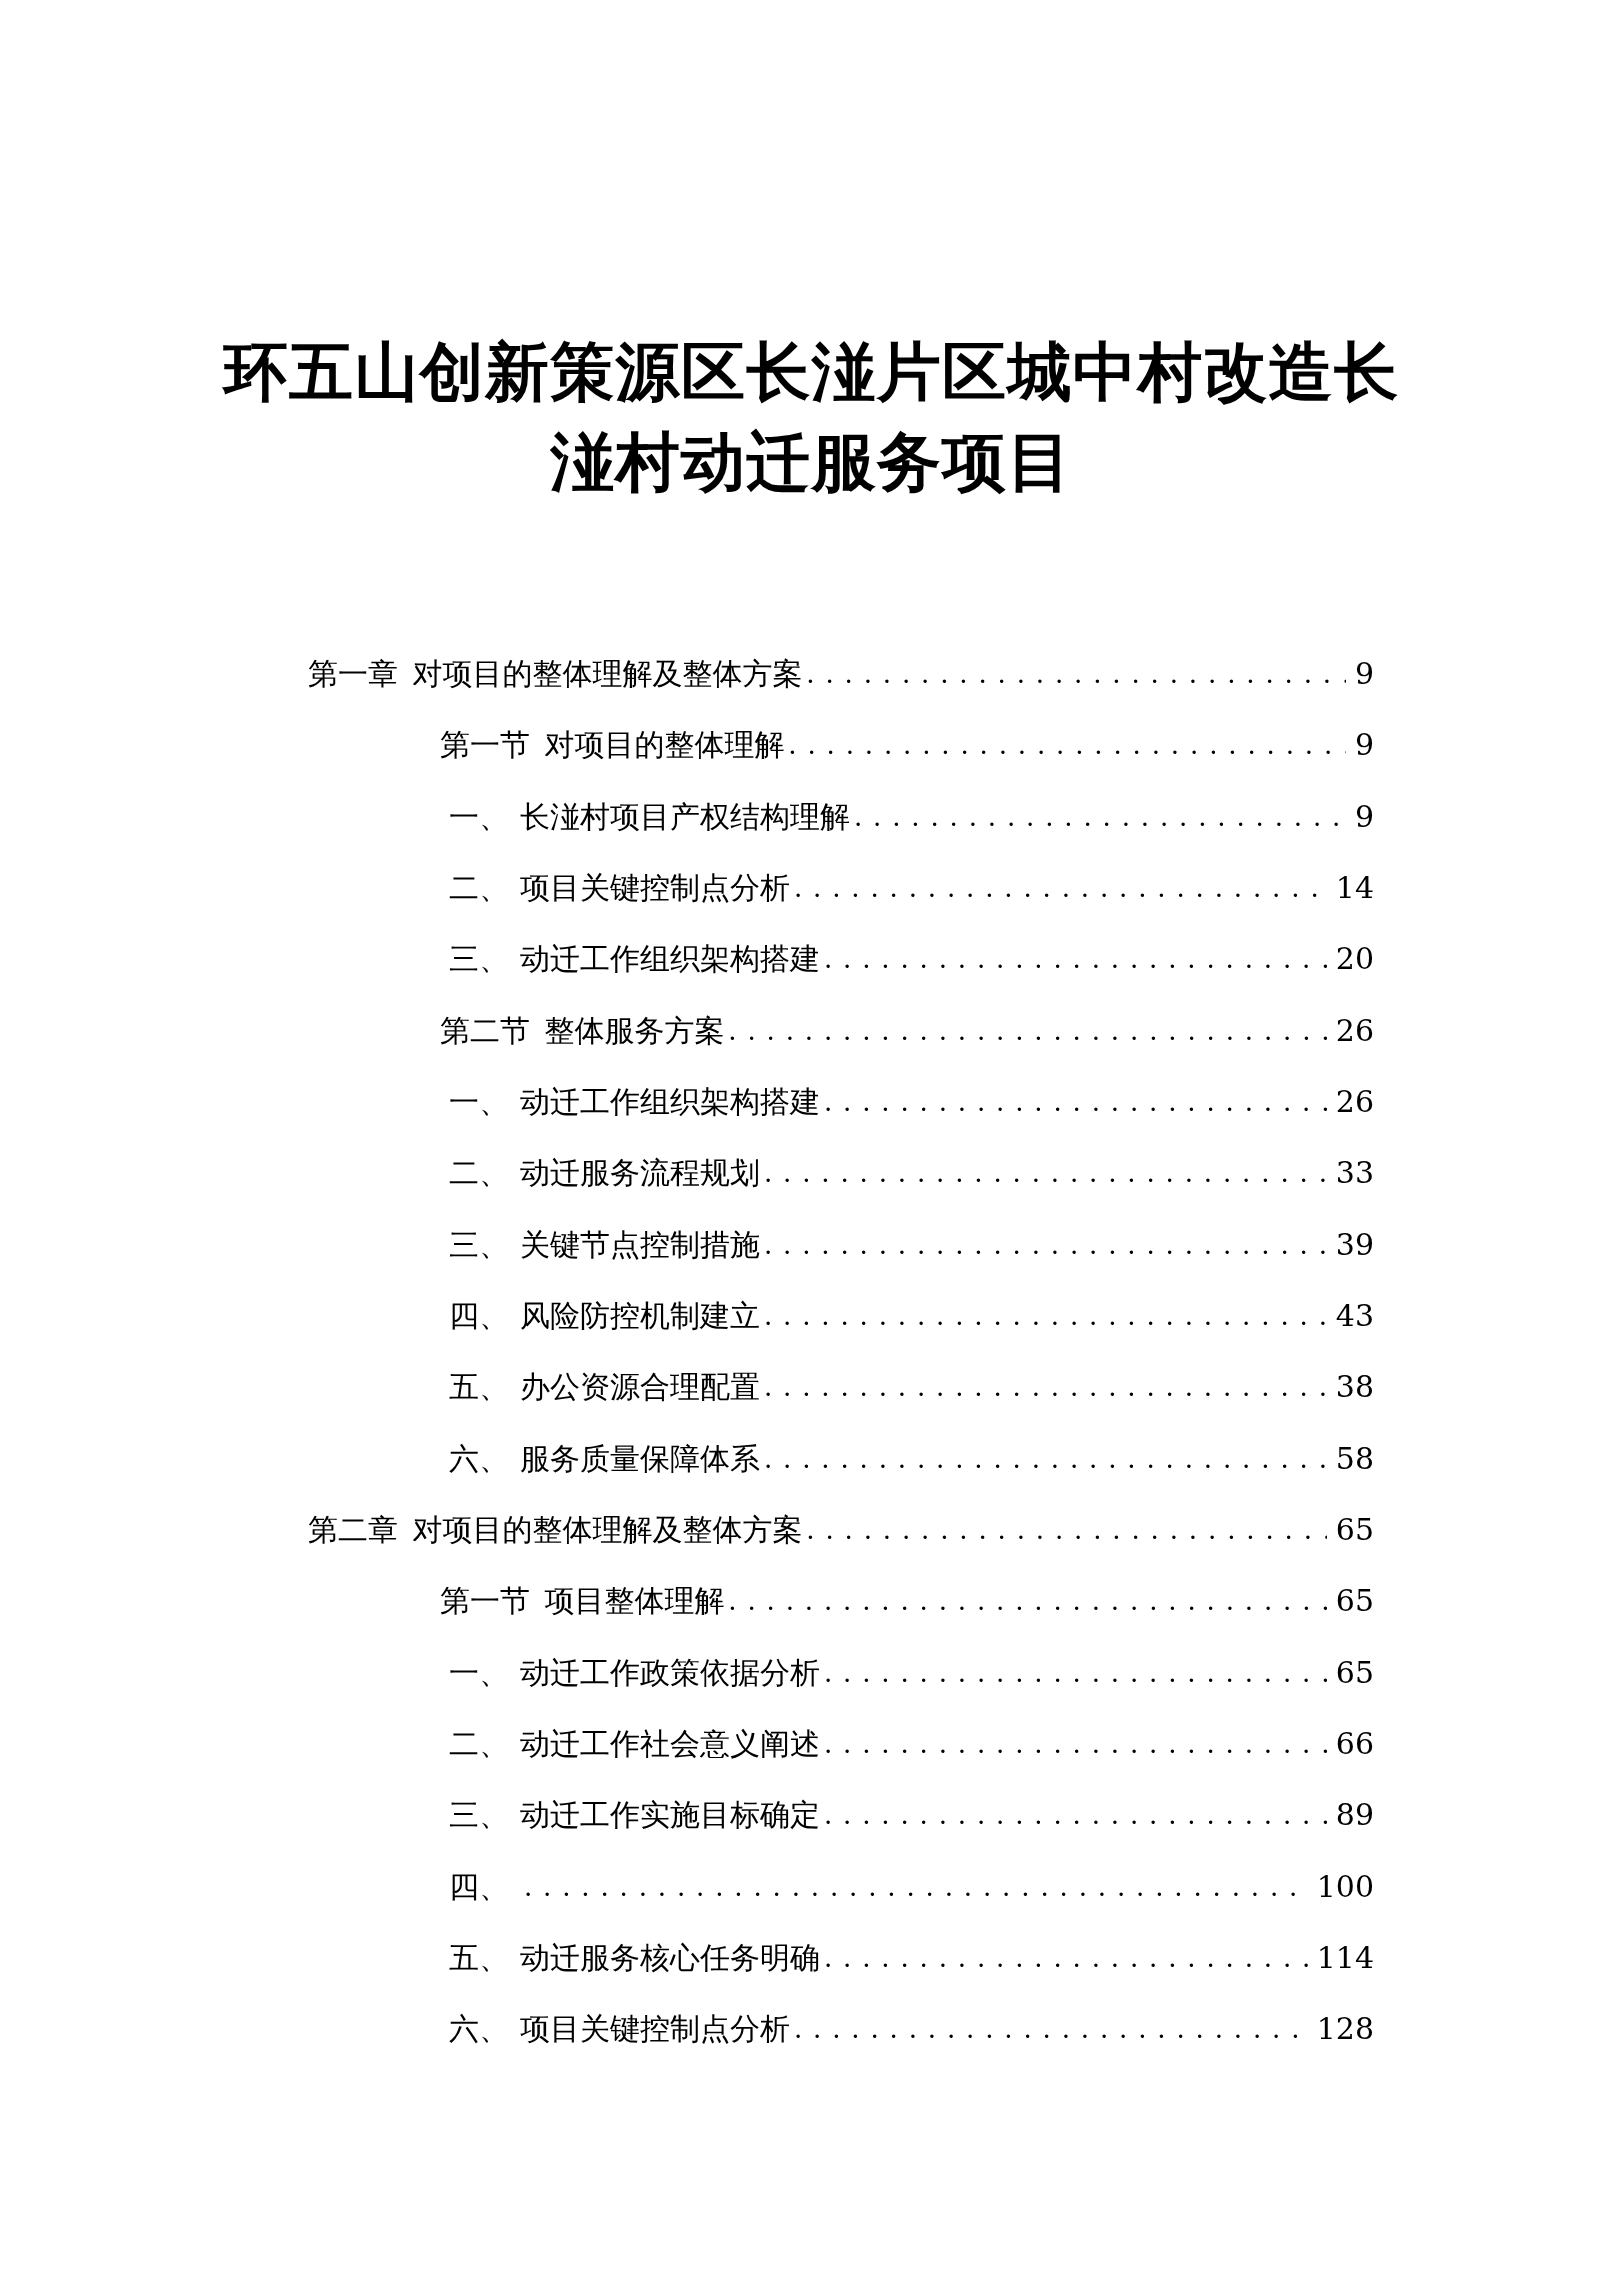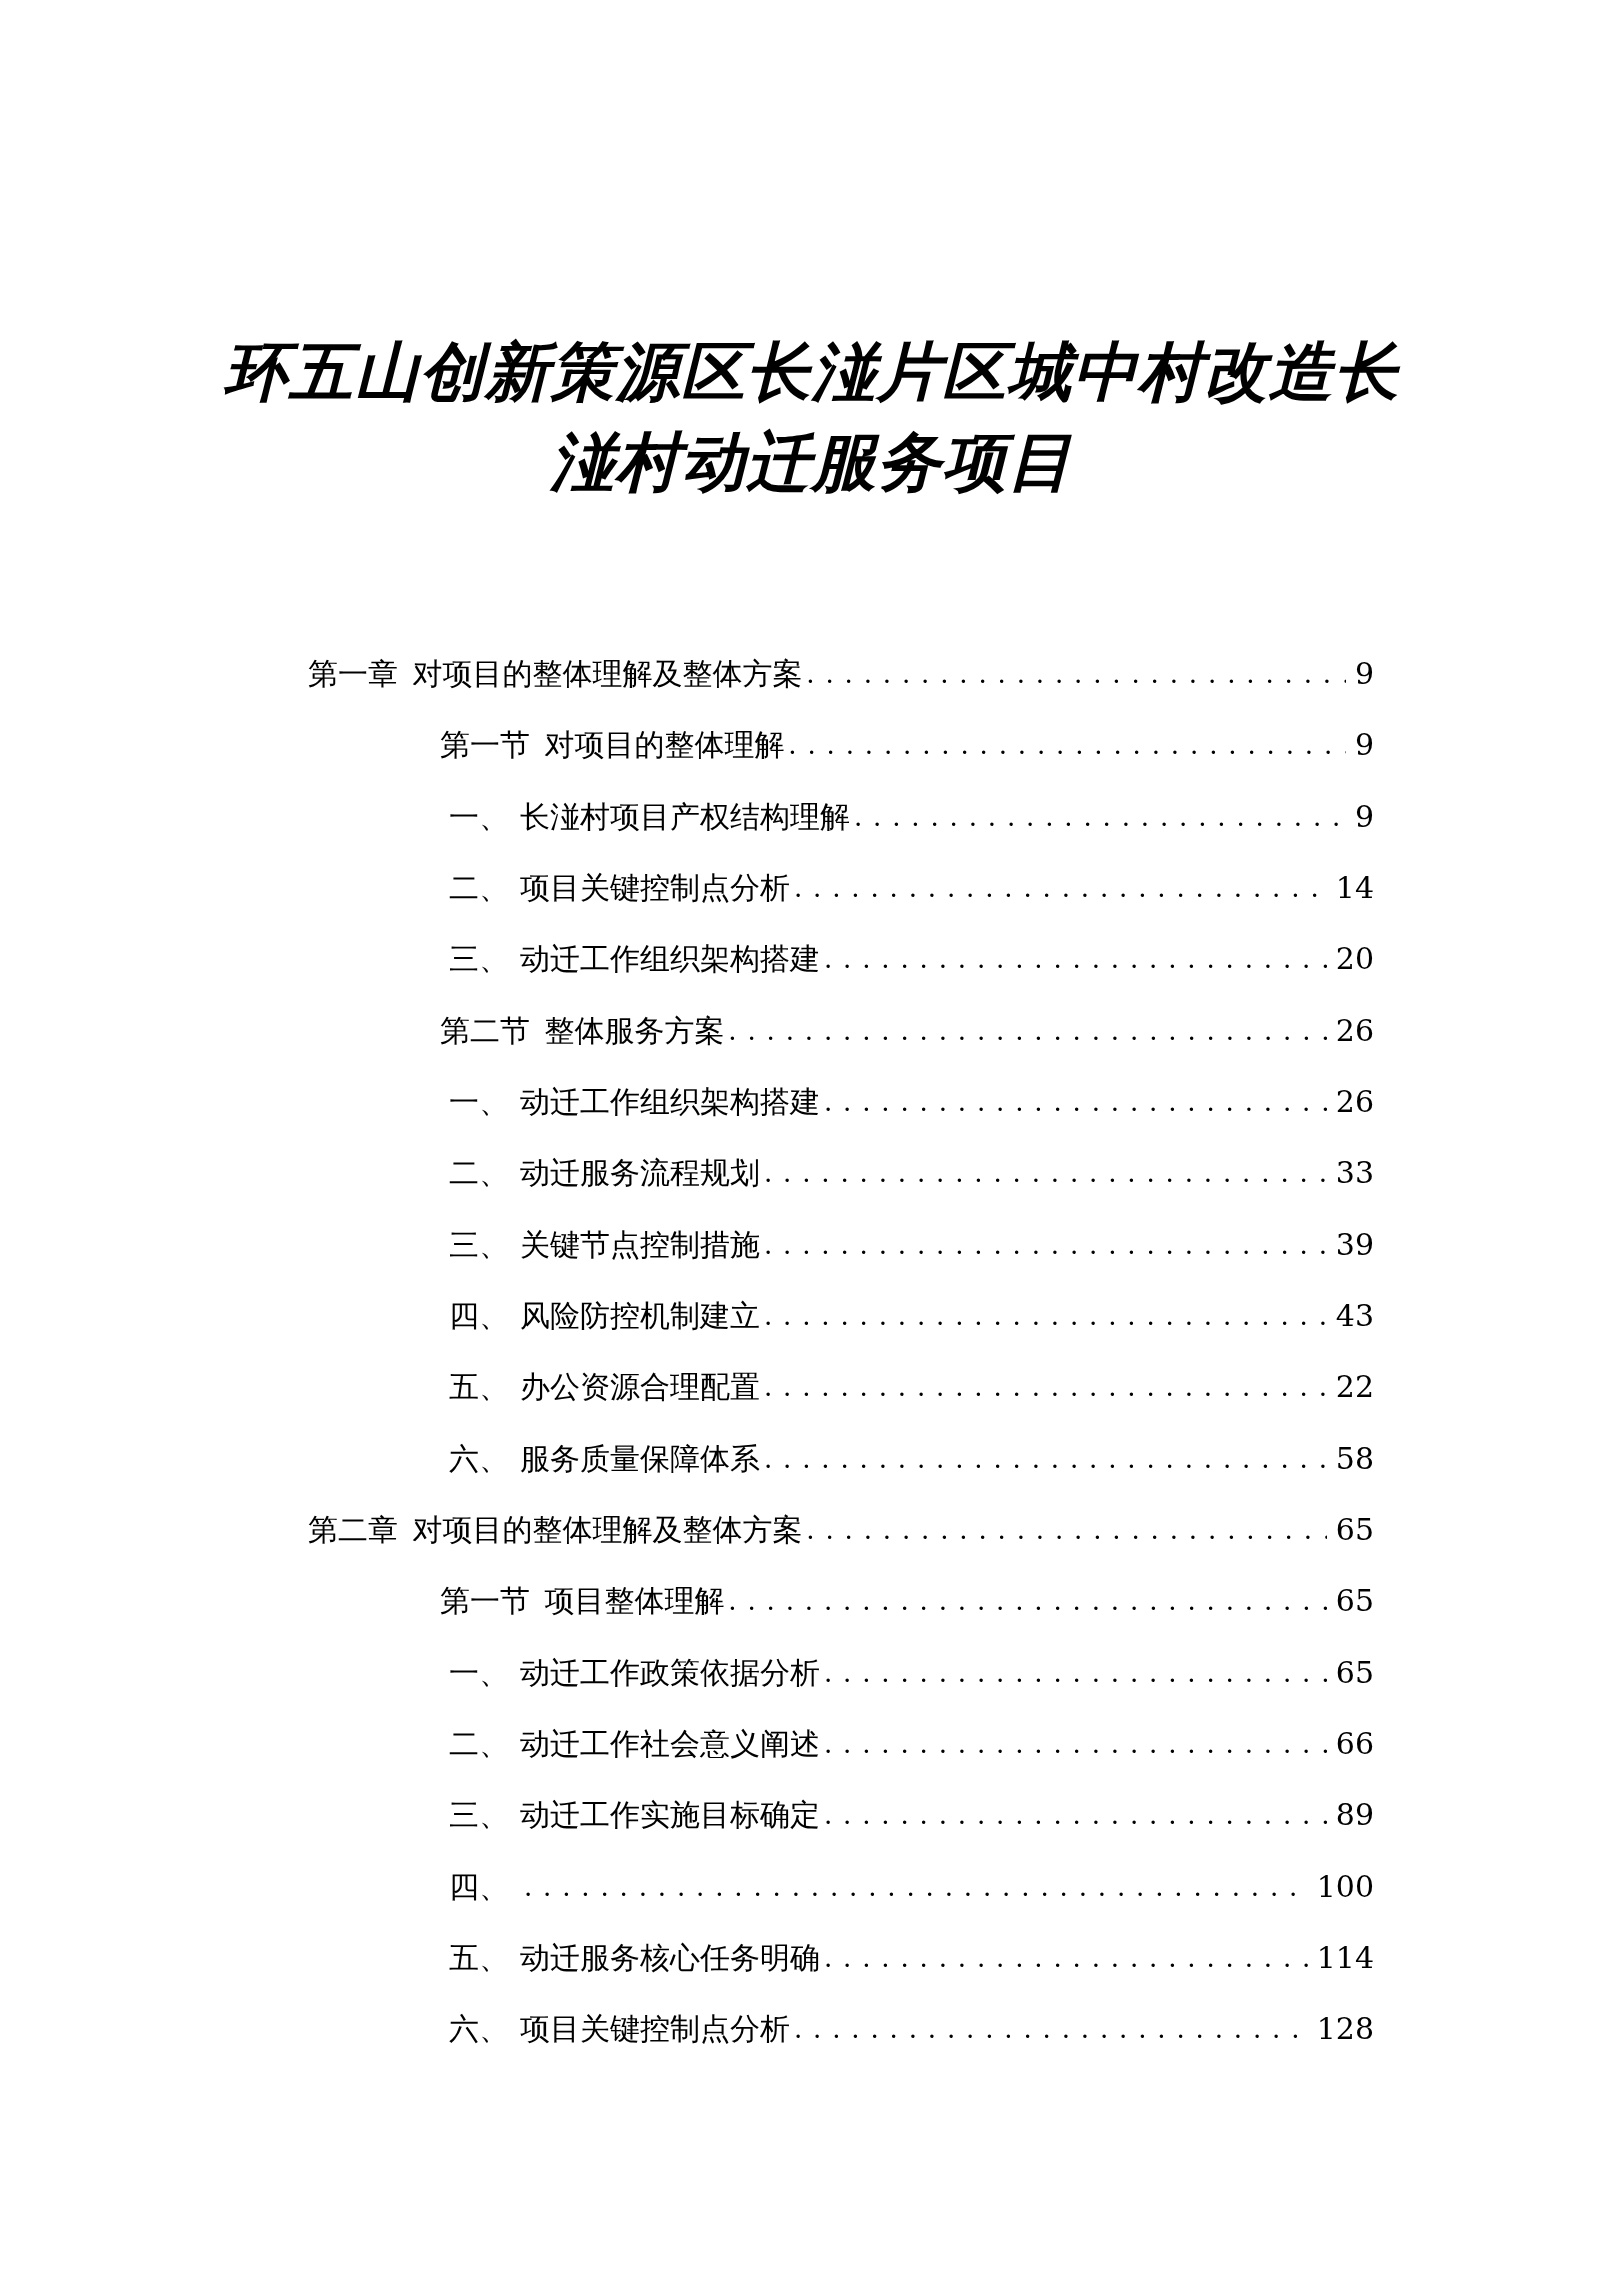--- a/index.html
+++ b/index.html
@@ -29,21 +29,20 @@
     width: 1623px;
     text-align: center;
     font-family: "DejaVu Sans", "Liberation Sans", sans-serif;
     font-weight: bold;
     font-size: 64px;
     line-height: 90px;
     letter-spacing: 1.3px;
   }
   .title .line {
     display: block;
-    font-style: italic;
   }
   .toc {
     position: absolute;
     left: 0;
     top: 651px;
     width: 1623px;
   }
   .toc-row {
     position: absolute;
     height: 46px;
@@ -162,21 +161,21 @@
     <div class="toc-row lvl3" style="top:642px">
       <span class="toc-marker">四、</span>
       <span class="toc-label">风险防控机制建立</span>
       <span class="toc-leader"></span>
       <span class="toc-page">43</span>
     </div>
     <div class="toc-row lvl3" style="top:713px">
       <span class="toc-marker">五、</span>
       <span class="toc-label">办公资源合理配置</span>
       <span class="toc-leader"></span>
-      <span class="toc-page">22</span>
+      <span class="toc-page">38</span>
     </div>
     <div class="toc-row lvl3" style="top:785px">
       <span class="toc-marker">六、</span>
       <span class="toc-label">服务质量保障体系</span>
       <span class="toc-leader"></span>
       <span class="toc-page">58</span>
     </div>
     <div class="toc-row lvl1" style="top:856px">
       <span class="toc-marker">第二章</span>
       <span class="toc-label">对项目的整体理解及整体方案</span>

